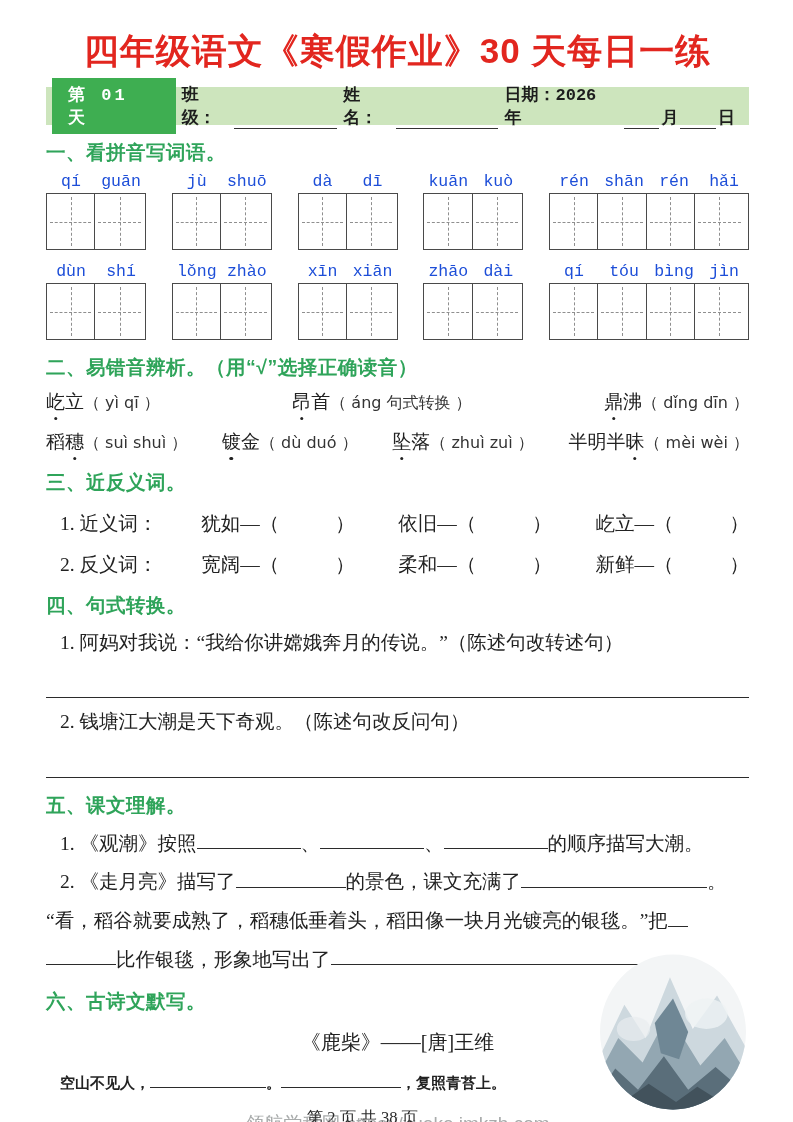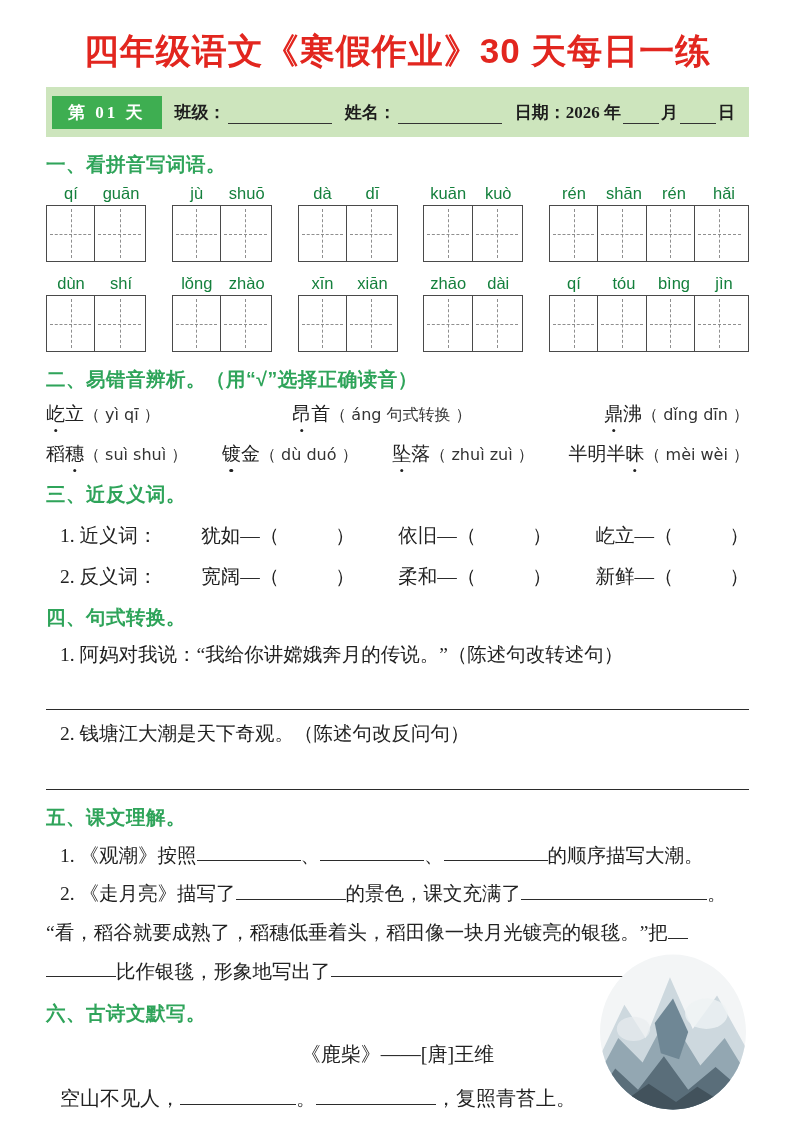--- a/index.html
+++ b/index.html
@@ -4,37 +4,37 @@
 <style>
   html,body{margin:0;padding:0;background:#fff;}
   body{width:793px;height:1122px;position:relative;font-family:"Liberation Serif",serif;color:#222;}
   .sheet{position:relative;width:793px;height:1122px;overflow:hidden;box-sizing:border-box;padding:12px 44px 0 46px;}
 
   
   .title{margin:16px 0 12px;text-align:center;font-family:"Liberation Sans",sans-serif;
          font-weight:900;font-size:35px;letter-spacing:1px;color:#e2261f;white-space:nowrap;}
 
   
-  .hdr{height:50px;background:#cde5bd;display:flex;align-items:center;gap:6px;
-       padding:0 14px 0 6px;font-family:Liberation Serif, serif;font-size:17px;
+  .hdr{height:38px;background:#cde5bd;display:flex;align-items:center;gap:6px;
+       padding:0 14px 0 6px;font-family:Liberation Mono, monospace;font-size:17px;
        font-weight:700;color:#1d1d1d;justify-content:space-between;}
   .badge{background:#3eae51;color:#fff;padding:5px 16px;letter-spacing:3px;font-size:17px;}
   .hfield{display:flex;align-items:flex-end;gap:2px;}
   .hblank{display:inline-block;width:104px;border-bottom:1.6px solid #333;height:1.05em;}
   .hblank.sm{width:36px;}
 
   
   .sec{color:#2fa45a;font-size:19.5px;font-weight:800;font-family:"Liberation Sans",sans-serif;
        margin:14px 0 6px;letter-spacing:0.5px;}
 
   
   .pinyin-row{display:flex;justify-content:space-between;margin:4px 0 12px;}
   .pgroup{display:flex;flex-direction:column;}
   .psyls{display:flex;}
-  .psyl{width:50px;text-align:center;font-family:Liberation Sans, sans-serif;font-size:16.5px;color:#15803d;}
+  .psyl{width:50px;text-align:center;font-family:Liberation Mono, monospace;font-size:16.5px;color:#1d4ed8;}
   .pboxes{display:flex;border:1.6px solid #4a4a4a;margin-top:2px;background:#fff;}
   .cbox{width:48.4px;height:55px;position:relative;border-right:1.6px solid #4a4a4a;box-sizing:border-box;}
   .cbox:last-child{border-right:none;}
   .cbox::before{content:"";position:absolute;top:3px;bottom:3px;left:50%;border-left:1.3px dashed #8f8f8f;}
   .cbox::after{content:"";position:absolute;left:3px;right:3px;top:50%;border-top:1.3px dashed #8f8f8f;}
 
   
   .termline{display:flex;justify-content:space-between;align-items:baseline;font-size:19px;margin:8px 0 14px;}
   .term{white-space:nowrap;}
   .dotchar{position:relative;display:inline-block;}
@@ -49,21 +49,21 @@
   .pgap{display:inline-block;width:56px;}
 
   
   .qtext{font-size:19.5px;margin:10px 0 0;padding-left:14px;line-height:1.45;}
   .qtext.noindent{padding-left:0;}
   .ansline{border-bottom:1.3px solid #2b2b2b;height:40px;margin:0 0 4px;}
   .blank{display:inline-block;border-bottom:1.3px solid #2b2b2b;height:1em;vertical-align:baseline;}
 
   
   .poem-title{text-align:center;font-size:20px;margin:14px 0 8px;}
-  .poem-line{font-size:20px;margin:16px 0 8px;padding-left:14px;}
+  .poem-line{font-size:15px;margin:16px 0 8px;padding-left:14px;font-weight:bold;}
 
   
   .footer{position:relative;height:46px;margin-top:4px;}
   .watermark{position:absolute;left:50%;top:10px;transform:translateX(-50%);white-space:nowrap;
              color:#a8abab;font-size:19px;font-family:"Liberation Sans",sans-serif;}
   .pageinfo{position:absolute;left:45%;top:6px;transform:translateX(-50%);white-space:nowrap;
             color:#2b2b2b;font-size:16.5px;}
 
   
   .art{position:absolute;right:44px;top:952px;width:152px;height:160px;}

